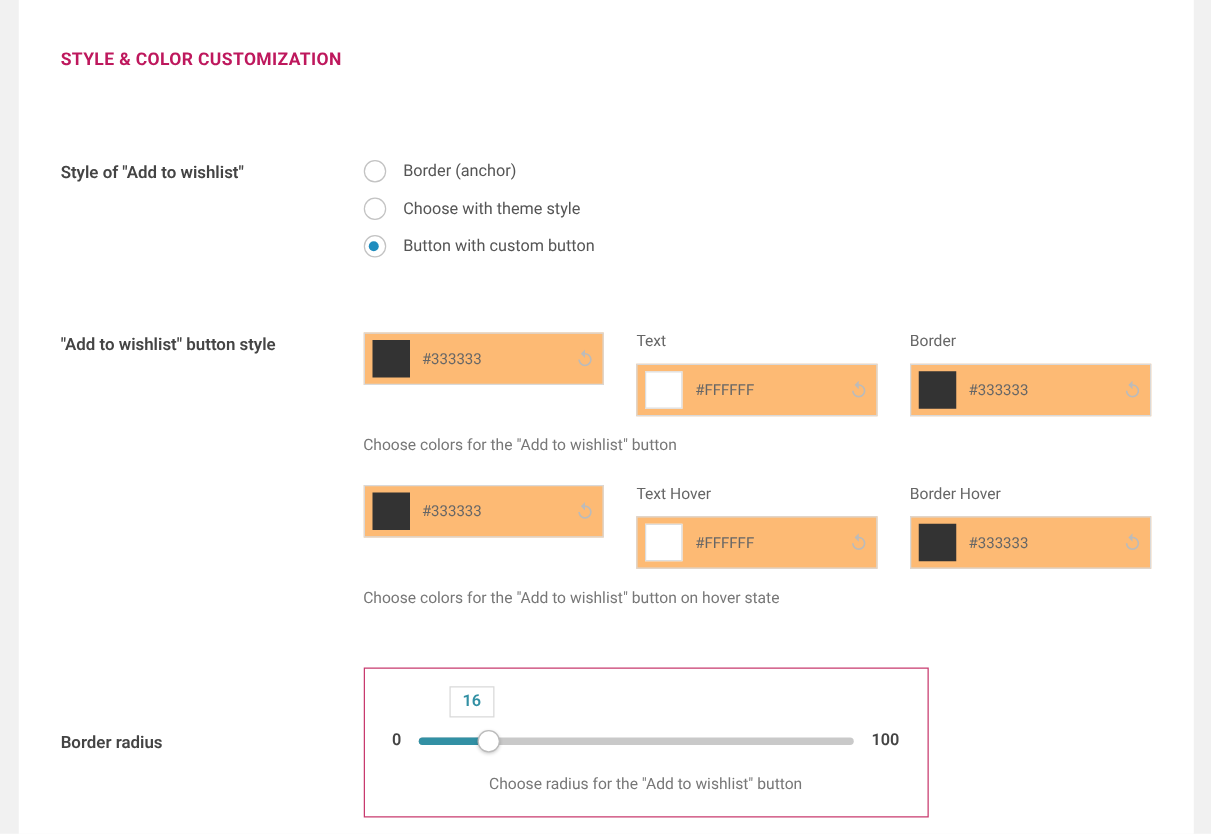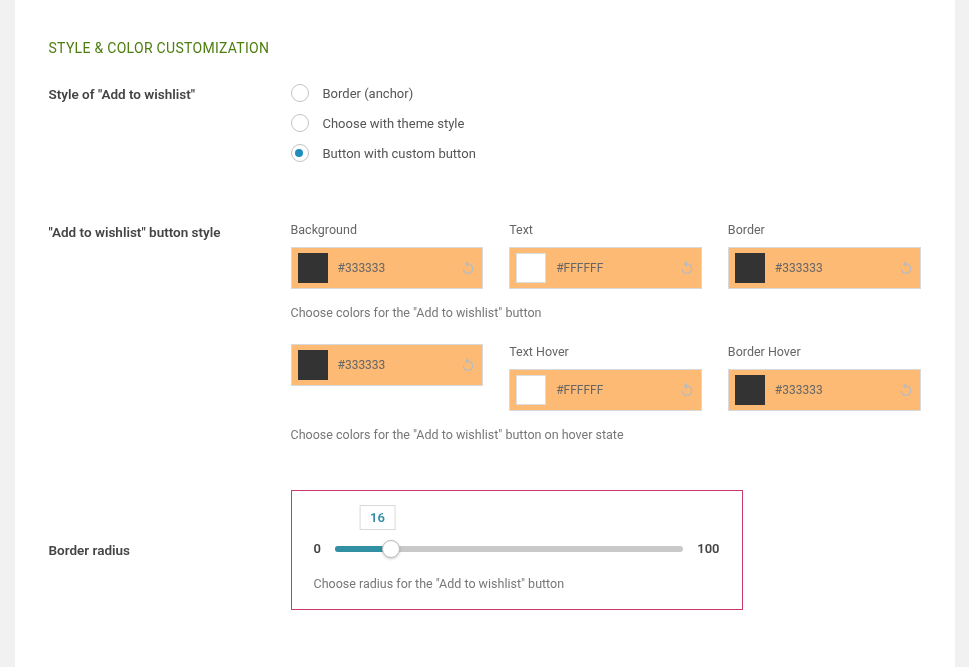--- a/index.html
+++ b/index.html
@@ -11,25 +11,25 @@
     padding-top: 0;
   }
   .panel {
     background: #fff;
     width: 940px;
     min-height: 667px;
     padding: 40px 34px 0 34px;
     position: relative;
   }
   .section-title {
-    color: #4d7c0f;
+    color: #be185d;
     font-size: 14px;
-    font-weight: 400;
+    font-weight: 700;
     letter-spacing: .3px;
-    margin-bottom: 28px;
+    margin-bottom: 72px;
   }
   .row {
     display: flex;
     align-items: flex-start;
     margin-bottom: 48px;
   }
   .row-label {
     width: 242px;
     flex-shrink: 0;
     color: #444;
@@ -117,20 +117,21 @@
   .color-helper {
     font-size: 12.5px;
     color: #777;
     margin-top: 16px;
     margin-bottom: 24px;
   }
   .highlight-box {
     border: 1.5px solid #c83a6e;
     padding: 14px 22px 18px 22px;
     width: 452px;
+    text-align: center;
   }
   .slider-wrap {
     position: relative;
     padding-top: 36px;
   }
   .slider-value-bubble {
     position: absolute;
     left: 64px;
     top: 0;
     transform: translateX(-50%);
@@ -215,21 +216,20 @@
 
     </div>
   </div>
 
   <div class="row">
     <div class="row-label">"Add to wishlist" button style</div>
     <div class="row-content">
 
       <div class="color-grid">
         <div class="color-col">
-          <div class="color-caption">Background</div>
           <div class="color-box">
             <span class="swatch" style="background:#333333"></span>
             <span class="hex">#333333</span>
             <svg class="reset-icon" viewBox="0 0 24 24" fill="currentColor">
                 <path d="M12 5V1L7 6l5 5V7c3.3 0 6 2.7 6 6s-2.7 6-6 6-6-2.7-6-6H4c0 4.4 3.6 8 8 8s8-3.6 8-8-3.6-8-8-8z"></path>
               </svg>
           </div>
         </div>
         <div class="color-col">
           <div class="color-caption">Text</div>

